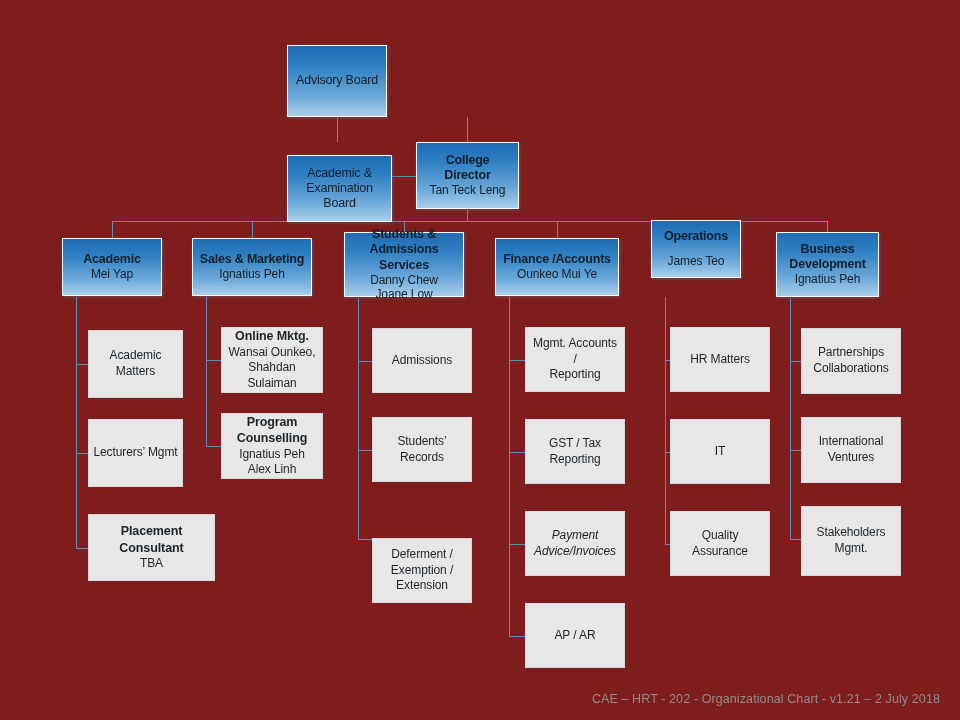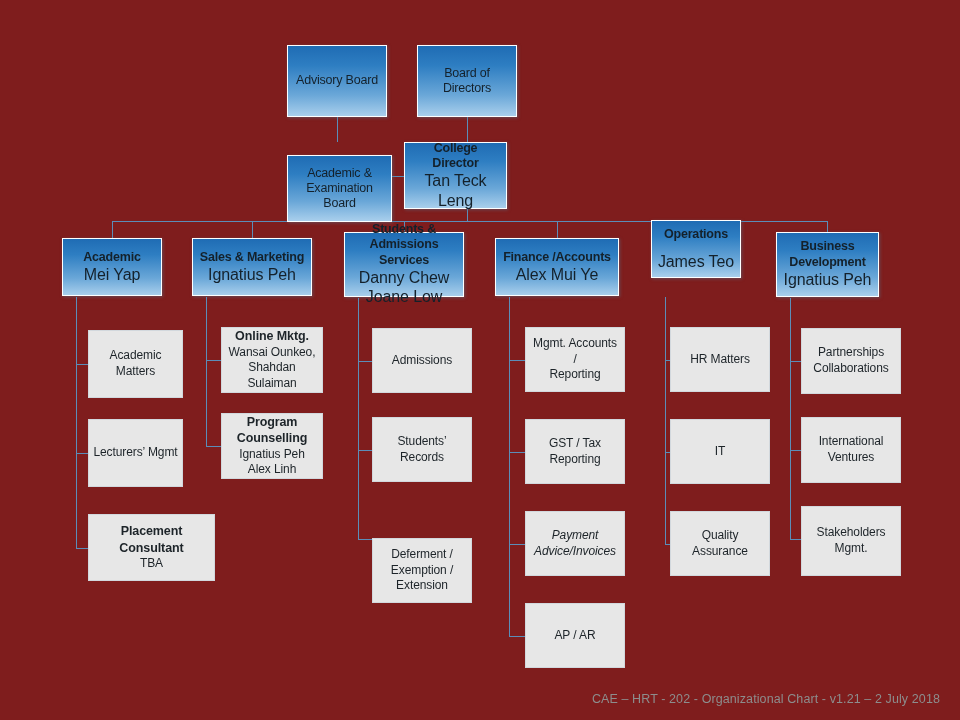--- a/index.html
+++ b/index.html
@@ -44,21 +44,21 @@
     line-height: 1.22;
     padding: 2px 4px;
   }
   .node-blue .ttl {
     font-size: 12.5px;
     font-weight: bold;
     letter-spacing: -0.2px;
   }
   .node-blue .ttl.plain { font-weight: normal; }
   .node-blue .sub {
-    font-size: 16px;
+    font-size: 12px;
     font-weight: normal;
     letter-spacing: -0.1px;
   }
 
   
   .node-gray {
     position: absolute;
     box-sizing: border-box;
     background: #e7e7e7;
     border: 1px solid #d2d8dd;
@@ -115,31 +115,28 @@
   <div class="conn v" style="left:252px; top:221px; height:17px;"></div>
   <div class="conn v" style="left:404px; top:221px; height:14px;"></div>
   <div class="conn v" style="left:557px; top:221px; height:17px;"></div>
   <div class="conn v" style="left:696px; top:221px; height:17px;"></div>
   <div class="conn v" style="left:827px; top:221px; height:14px;"></div>
 
   <div class="node-blue" style="left:287px; top:45px; width:100px; height:72px;">
     <span class="ttl plain">Advisory Board</span>
   </div>
 
-  <div class="node-blue" style="left:417px; top:45px; width:100px; height:72px;">
-    <span class="ttl plain">Board of Directors</span>
-  </div>
 
   <div class="node-blue" style="left:287px; top:155px; width:105px; height:67px;">
     <span class="ttl plain">Academic &amp;</span>
     <span class="ttl plain">Examination</span>
     <span class="ttl plain">Board</span>
   </div>
 
-  <div class="node-blue" style="left:404px; top:142px; width:103px; height:67px;">
+  <div class="node-blue" style="left:416px; top:142px; width:103px; height:67px;">
     <span class="ttl">College Director</span>
     <span class="sub">Tan Teck Leng</span>
   </div>
 
   <div id="dept-layer">
       <div class="node-blue" style="left:62px; top:238px; width:100px; height:58px;">
         <span class="ttl">Academic</span>
         <span class="sub">Mei Yap</span>
       </div>
       <div class="node-gray" style="left:88px; top:330px; width:95px; height:68px;">
@@ -191,21 +188,21 @@
         <span class="ttl">Deferment  /</span>
         <span class="ttl">Exemption  /</span>
         <span class="ttl">Extension</span>
       </div>
       <div class="conn v" style="left:358px; top:298px; height:241px;"></div>
       <div class="conn h" style="left:358px; top:361px; width:14px;"></div>
       <div class="conn h" style="left:358px; top:450px; width:14px;"></div>
       <div class="conn h" style="left:358px; top:539px; width:14px;"></div>
       <div class="node-blue" style="left:495px; top:238px; width:124px; height:58px;">
         <span class="ttl">Finance /Accounts</span>
-        <span class="sub">Alex Mui Ye</span>
+        <span class="sub">Ounkeo Mui Ye</span>
       </div>
       <div class="node-gray" style="left:525px; top:327px; width:100px; height:65px;">
         <span class="ttl">Mgmt.  Accounts /</span>
         <span class="ttl">Reporting</span>
       </div>
       <div class="node-gray" style="left:525px; top:419px; width:100px; height:65px;">
         <span class="ttl">GST / Tax</span>
         <span class="ttl">Reporting</span>
       </div>
       <div class="node-gray" style="left:525px; top:511px; width:100px; height:65px;font-style:italic;">

